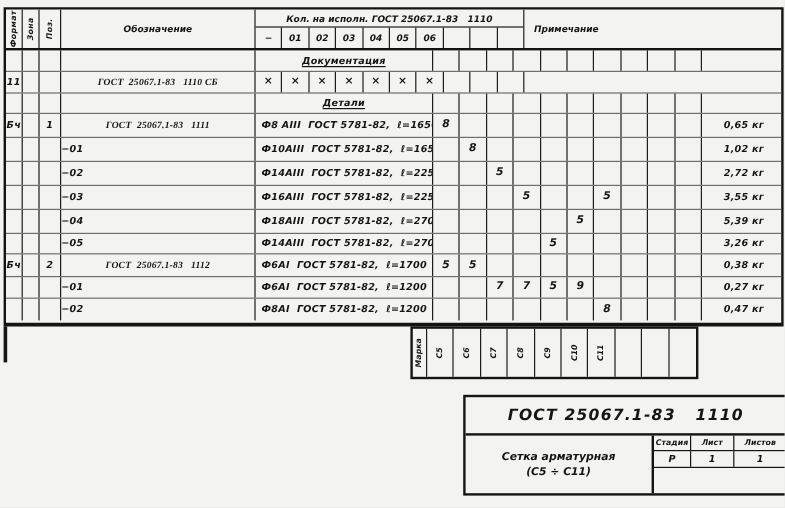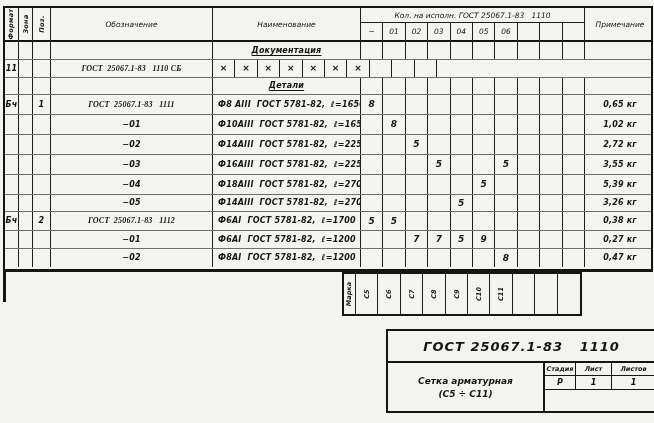--- a/index.html
+++ b/index.html
@@ -29,27 +29,27 @@
   .qty-title{height:15px;flex:none;border-bottom:1.4px solid #1d1d1d;display:flex;align-items:center;justify-content:center;}
   .qty-sub{flex:1;display:flex;}
   .qty-sub .cell:last-child{border-right:none;}
   .drow{display:flex;border-bottom:1px solid #6e6e6a;flex:none;}
   .drow:last-child{border-bottom:none;}
   .t{
     font-size:8px;font-style:italic;font-weight:600;
     letter-spacing:.2px;white-space:pre;line-height:1;
   }
   .q{font-size:9px;}
-  .hdr{font-size:7.5px;font-style:italic;font-weight:400;white-space:pre;}
+  .hdr{font-size:7.5px;font-style:italic;font-weight:700;white-space:pre;}
   .vtext{
     transform:rotate(-90deg);font-size:6.5px;font-style:italic;font-weight:700;
     white-space:nowrap;letter-spacing:.3px;
   }
   .des-center{justify-content:center;font-family:Liberation Serif, serif;}
-  .des-right{justify-content:center;}
+  .des-right{justify-content:flex-start;}
   .name-left{justify-content:flex-start;padding-left:5px;}
   .name-center{justify-content:center;}
   .underl{text-decoration:underline;text-underline-offset:2px;}
   
   .marks{
     position:absolute;left:342px;top:272px;width:240px;height:44px;
     border:2px solid #141414;border-top:2px solid #141414;border-bottom:2.5px solid #141414;
     display:flex;background:transparent;
   }
   .marks .mcell{border-right:1.6px solid #1d1d1d;display:flex;align-items:center;justify-content:center;flex:none;overflow:hidden;}
@@ -96,23 +96,20 @@
       </div>
       <div class="cell w-zona">
         <span class="vtext">Зона</span>
       </div>
       <div class="cell w-poz">
         <span class="vtext">Поз.</span>
       </div>
       <div class="cell w-des">
         <span class="hdr">Обозначение</span>
       </div>
-      <div class="cell w-name">
-        <span class="hdr">Наименование</span>
-      </div>
       <div class="qty-block">
         <div class="qty-title">
           <span class="hdr">Кол. на исполн. ГОСТ 25067.1-83   1110</span>
         </div>
         <div class="qty-sub">
             <div class="cell w-qty">
               <span class="hdr">−</span>
             </div>
             <div class="cell w-qty">
               <span class="hdr">01</span>

